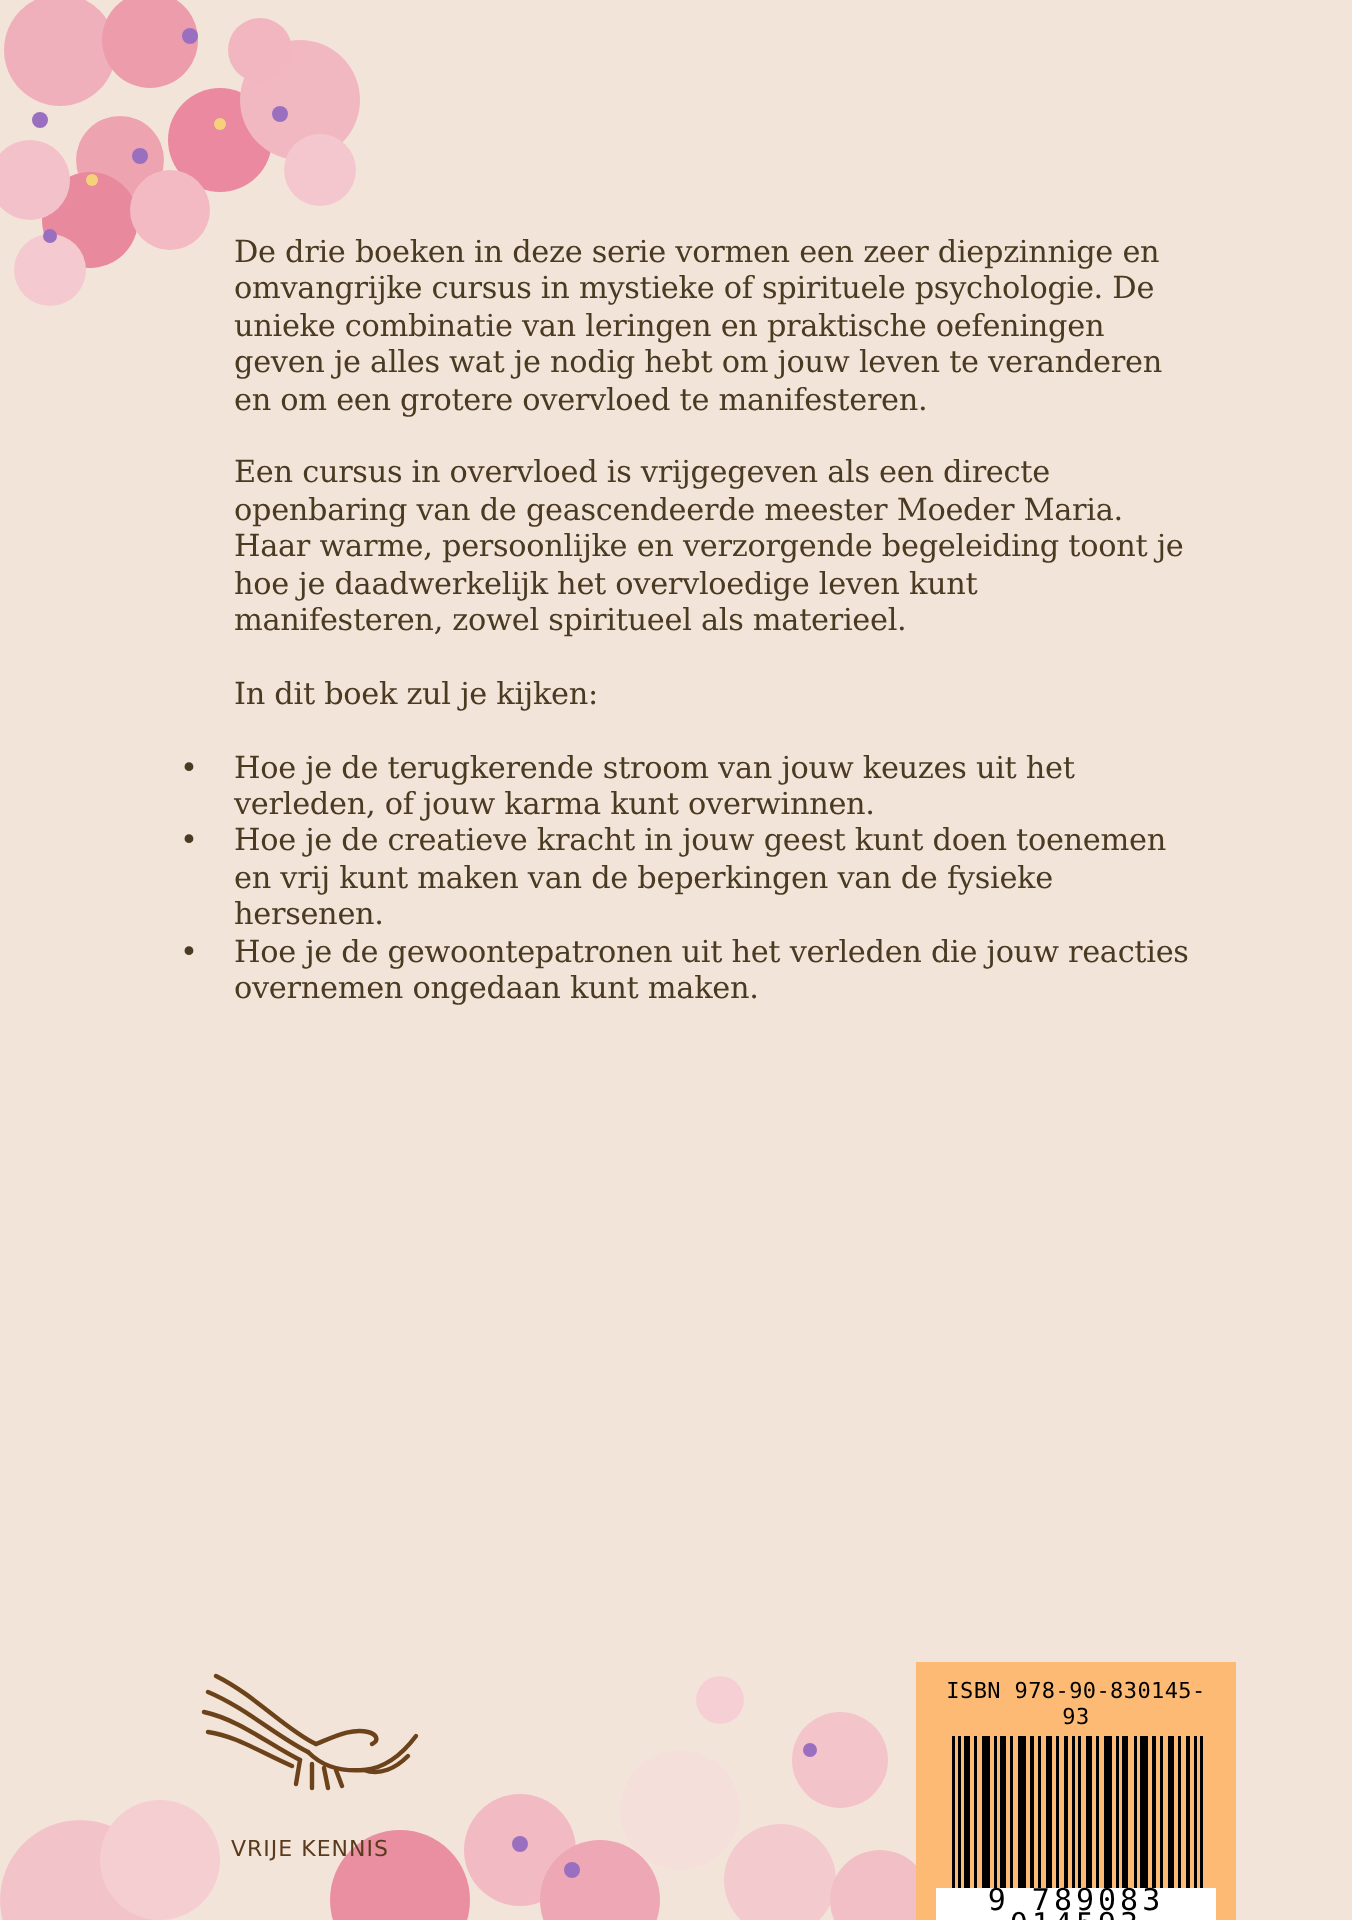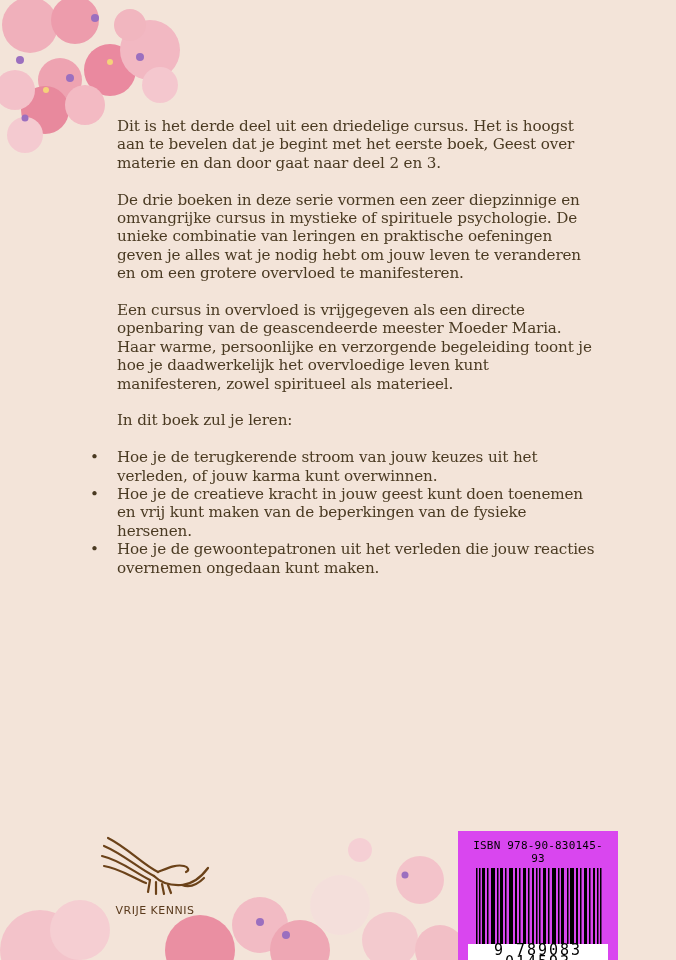--- a/index.html
+++ b/index.html
@@ -17,24 +17,24 @@
   }
   .content p { margin: 0 0 18.4px 0; }
   .content ul { list-style: none; margin: 0; padding: 0; }
   .content li { position: relative; padding-left: 27px; margin-left: -27px; }
   .content li .bullet {
     position: absolute; left: 0; top: 0; width: 27px;
   }
   .content li .bullet::before { content: "•"; position: absolute; left: 0; }
   .logo { position: absolute; left: 95px; top: 830px; width: 120px; height: 100px; text-align: center; }
   .logo svg { display: block; margin: 0 auto; }
-  .logo .name { font-family: "DejaVu Sans", sans-serif; font-size: 11px; letter-spacing: 0.5px; color: #5a3a1c; margin-top: 4px; }
+  .logo .name { font-family: "DejaVu Sans", sans-serif; font-size: 11px; letter-spacing: 0.5px; color: #5a3a1c; margin-top: 18px; }
   .barcode {
     position: absolute; left: 458px; top: 831px; width: 160px; height: 129px;
-    background: #d946ef; box-sizing: border-box; padding: 8px 10px 4px 10px;
+    background: #fdba74; box-sizing: border-box; padding: 8px 10px 4px 10px;
   }
   .barcode .isbn { font-family: "DejaVu Sans Mono", monospace; font-size: 11px; letter-spacing: 0.2px; color: #000; text-align: center; line-height: 13px; }
   .barcode .bars { height: 86px; margin-top: 3px; display: flex; align-items: stretch; }
   .barcode .digits { font-family: "DejaVu Sans Mono", monospace; font-size: 15px; color: #000; text-align: center; letter-spacing: 2px; line-height: 12px; margin-top: -10px; background: #fff; position: relative; }
 </style>
 </head>
 <body>
 
 <svg class="flowers-top" viewBox="0 0 200 160">
   <g opacity="0.85">
@@ -77,24 +77,23 @@
     <circle cx="440" cy="140" r="25" fill="#f2b7c2"></circle>
   </g>
   <g fill="#9b6fbf">
       <circle cx="260" cy="112" r="4"></circle>
       <circle cx="286" cy="125" r="4"></circle>
       <circle cx="405" cy="65" r="3.5"></circle>
     </g>
 </svg>
 
 <div class="content">
-  <p>Dit is het derde deel uit een driedelige cursus. Het is hoogst aan te bevelen dat je begint met het eerste boek, Geest over materie en dan door gaat naar deel 2 en 3.</p>
   <p>De drie boeken in deze serie vormen een zeer diepzinnige en omvangrijke cursus in mystieke of spirituele psychologie. De unieke combinatie van leringen en praktische oefeningen geven je alles wat je nodig hebt om jouw leven te veranderen en om een grotere overvloed te manifesteren.</p>
   <p>Een cursus in overvloed is vrijgegeven als een directe openbaring van de geascendeerde meester Moeder Maria. Haar warme, persoonlijke en verzorgende begeleiding toont je hoe je daadwerkelijk het overvloedige leven kunt manifesteren, zowel spiritueel als materieel.</p>
-  <p>In dit boek zul je leren:</p>
+  <p>In dit boek zul je kijken:</p>
   <ul>
     <li><span class="bullet"></span><span>Hoe je de terugkerende stroom van jouw keuzes uit het verleden, of jouw karma kunt overwinnen.</span></li>
     <li><span class="bullet"></span><span>Hoe je de creatieve kracht in jouw geest kunt doen toenemen en vrij kunt maken van de beperkingen van de fysieke hersenen.</span></li>
     <li><span class="bullet"></span><span>Hoe je de gewoontepatronen uit het verleden die jouw reacties overnemen ongedaan kunt maken.</span></li>
   </ul>
 </div>
 
 <div class="logo">
   <svg width="115" height="70" viewBox="0 0 115 70">
     <g fill="none" stroke="#6b4219" stroke-width="2.2" stroke-linecap="round">

